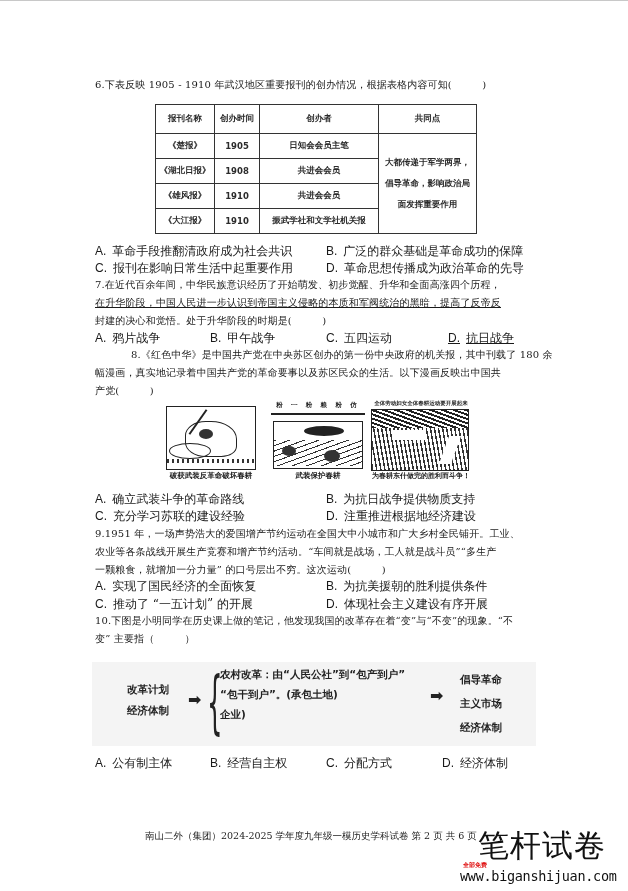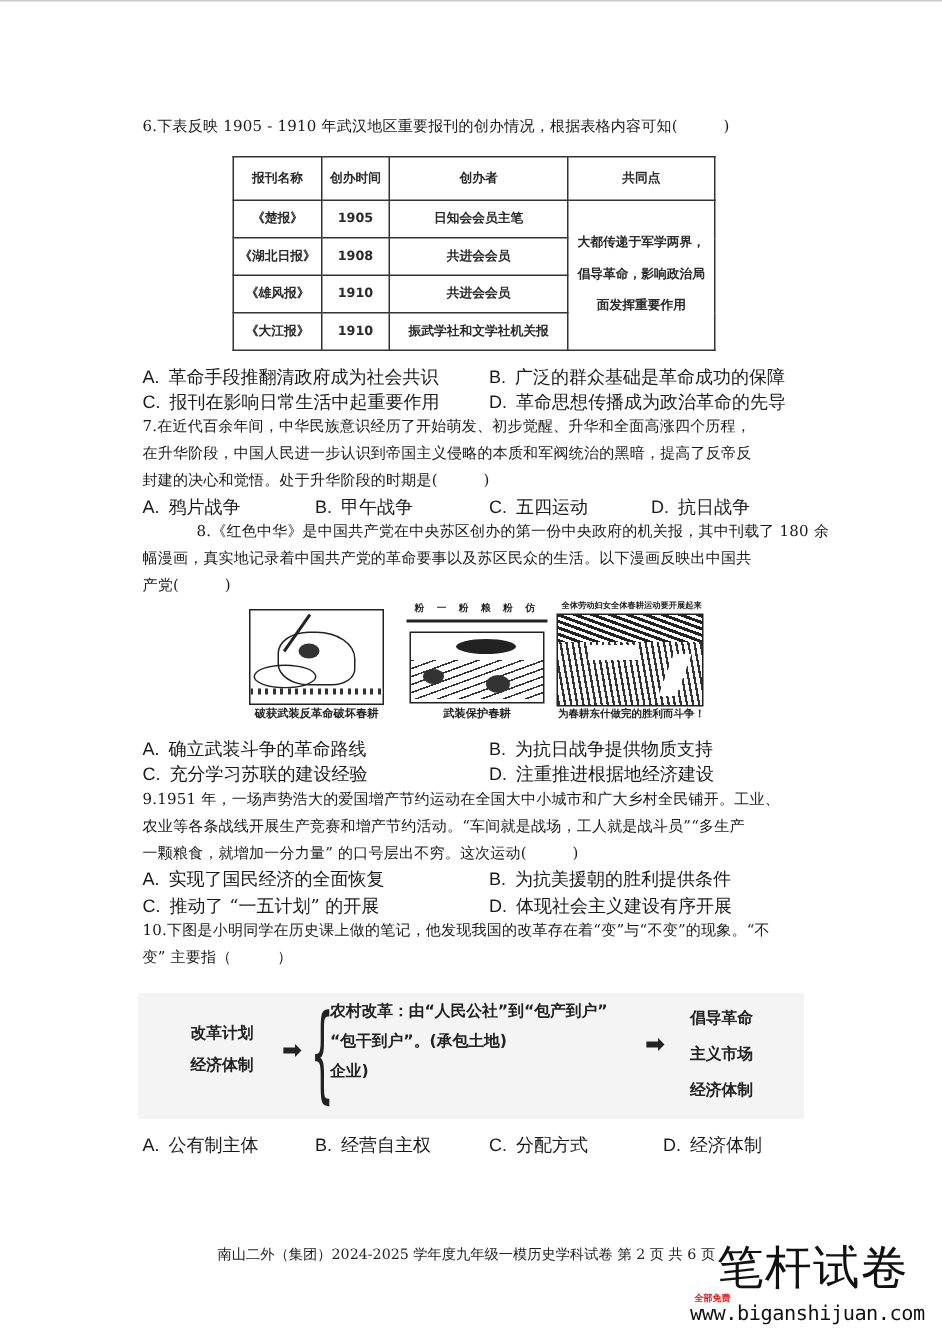--- a/index.html
+++ b/index.html
@@ -80,26 +80,26 @@
   </tr>
 </tbody>
   </table>
 
 <div class="opt" style="left:95px; top:243px;"><span class="lbl">A.</span><span>革命手段推翻清政府成为社会共识</span></div>
 <div class="opt" style="left:326px; top:243px;"><span class="lbl">B.</span><span>广泛的群众基础是革命成功的保障</span></div>
 <div class="opt" style="left:95px; top:260px;"><span class="lbl">C.</span><span>报刊在影响日常生活中起重要作用</span></div>
 <div class="opt" style="left:326px; top:260px;"><span class="lbl">D.</span><span>革命思想传播成为政治革命的先导</span></div>
 
 <div class="txt" style="top:276px;">7.在近代百余年间，中华民族意识经历了开始萌发、初步觉醒、升华和全面高涨四个历程，</div>
-<div class="txt" style="top:294px;">在升华阶段，中国人民进一步认识到帝国主义侵略的本质和军阀统治的黑暗，提高了反帝反</div>
+<div class="txt" style="top:294px;text-decoration:underline;">在升华阶段，中国人民进一步认识到帝国主义侵略的本质和军阀统治的黑暗，提高了反帝反</div>
 <div class="txt" style="top:312px;">封建的决心和觉悟。处于升华阶段的时期是(　　　)</div>
 <div class="opt" style="left:95px; top:330px;"><span class="lbl">A.</span><span>鸦片战争</span></div>
 <div class="opt" style="left:210px; top:330px;"><span class="lbl">B.</span><span>甲午战争</span></div>
 <div class="opt" style="left:326px; top:330px;"><span class="lbl">C.</span><span>五四运动</span></div>
-<div class="opt" style="left:434px; top:330px;"><span class="lbl">D.</span><span>抗日战争</span></div>
+<div class="opt" style="left:448px; top:330px;text-decoration:underline;"><span class="lbl">D.</span><span>抗日战争</span></div>
 
 <div class="txt" style="top:346px;margin-left:36px;">8.《红色中华》是中国共产党在中央苏区创办的第一份中央政府的机关报，其中刊载了 180  余</div>
 <div class="txt" style="top:364px;">幅漫画，真实地记录着中国共产党的革命要事以及苏区民众的生活。以下漫画反映出中国共</div>
 <div class="txt" style="top:382px;">产党(　　　)</div>
 
 <div class="cartoons">
   <div class="cart" style="left:0; top:0; width:96px; height:86px;">
     <div class="frame" style="left:3px; top:7px; width:88px; height:62px; background:#fff;">
       <div class="shape" style="left:18px; top:14px; width:50px; height:34px; border-radius:40% 50% 30% 40%; background:transparent; border:1.5px solid #222;"></div>
       <div class="shape" style="left:2px; top:36px; width:40px; height:14px; background:transparent; border:1.5px solid #222;"></div>

